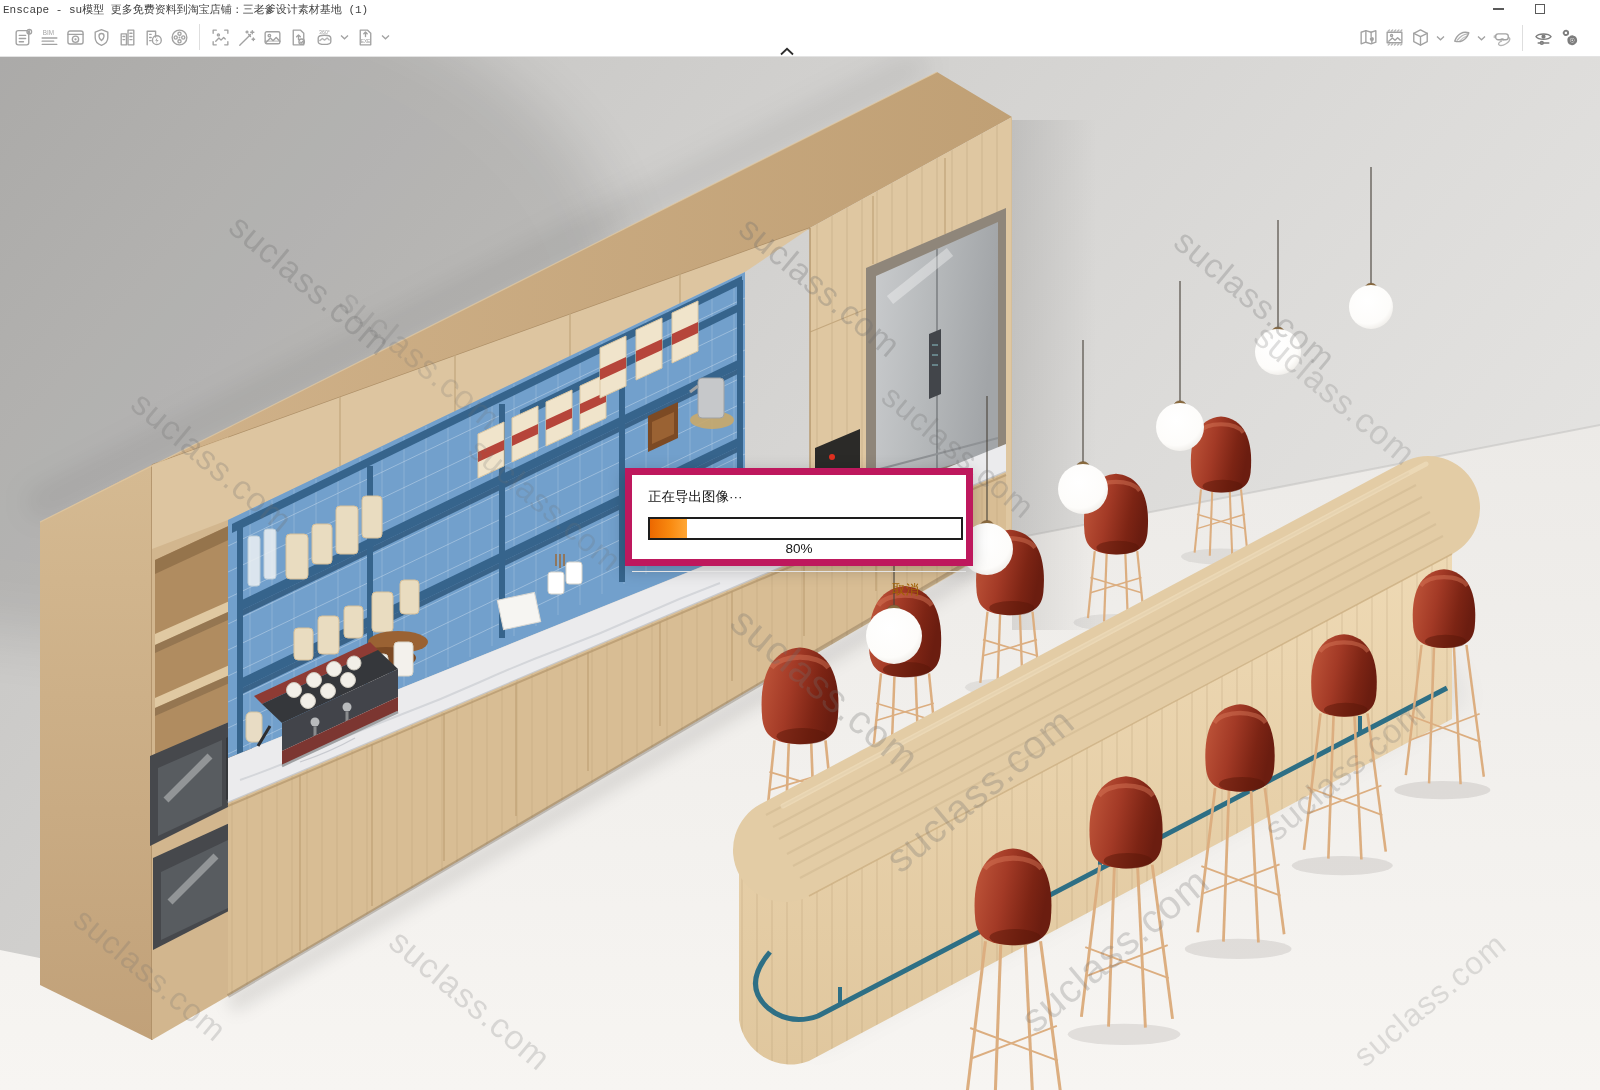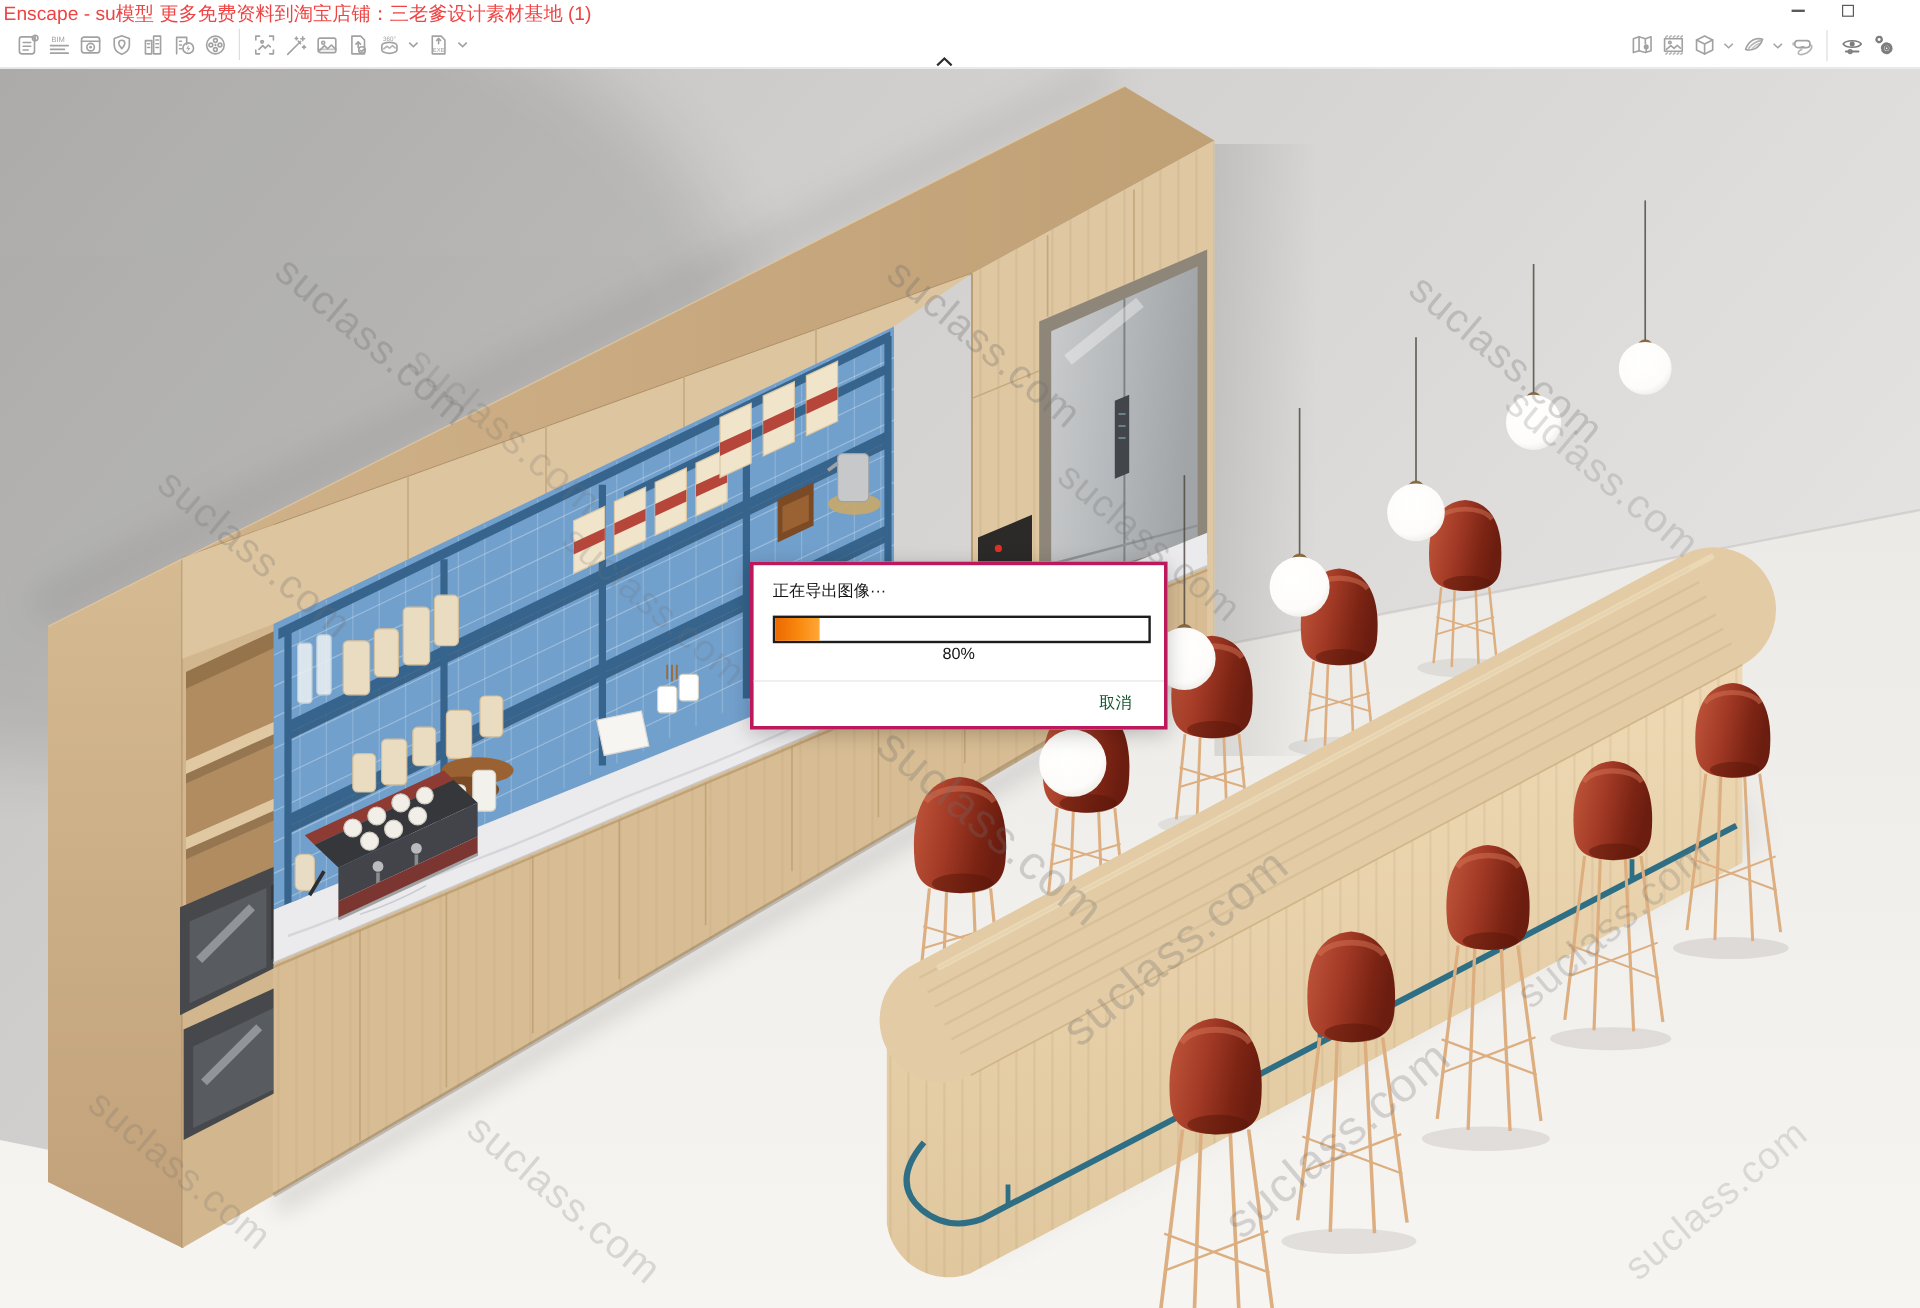--- a/index.html
+++ b/index.html
@@ -1,20 +1,20 @@
 <!DOCTYPE html>
 <html><head>
 <meta charset="utf-8">
 <style>
   * { margin:0; padding:0; box-sizing:border-box; }
   html,body { width:1600px; height:1090px; overflow:hidden; background:#fff;
     font-family:"Liberation Sans","DejaVu Sans",sans-serif; }
   
   .titlebar { position:absolute; left:0; top:0; width:1600px; height:18px; background:#fff; z-index:40; }
-  .title-text { position:absolute; left:3px; top:2px; font-size:16px; color:#ef4444; white-space:nowrap; }
+  .title-text { position:absolute; left:3px; top:2px; font-size:11px; color:#404040; white-space:nowrap;font-family:Liberation Mono, monospace; }
   .winbtn { position:absolute; top:0; width:40px; height:18px; display:flex; align-items:center; justify-content:center; cursor:pointer; }
   .winbtn.min { left:1478px; }
   .winbtn.max { left:1520px; }
   .glyph-min { width:11px; height:2px; background:#5a5a5a; }
   .glyph-max { width:10px; height:10px; border:1.5px solid #5a5a5a; }
   
   .toolbar { position:absolute; left:0; top:18px; width:1600px; height:39px; background:#fff;
     border-bottom:1px solid #e3e3e3; display:flex; align-items:center; z-index:39; }
   .tgroup { display:flex; align-items:center; }
   .tgroup.left { padding-left:10px; }
@@ -31,28 +31,28 @@
   .collapse-btn { position:absolute; left:772px; top:40px; width:30px; height:16px; display:flex;
     align-items:flex-end; justify-content:center; cursor:pointer; z-index:41; }
   
   .viewport { position:absolute; left:0; top:57px; width:1600px; height:1033px; background:#d5d4d2; overflow:hidden; cursor:grab; }
   .viewport svg.scene { position:absolute; left:0; top:0; }
   .wm-layer { position:absolute; left:0; top:57px; width:1600px; height:1033px; overflow:hidden; pointer-events:none; z-index:5; }
   .wm { position:absolute; white-space:nowrap; color:#6f6f6f; letter-spacing:1px;
     transform:translate(-50%,-50%) rotate(40deg); font-size:34px; }
   .wm.asc { transform:translate(-50%,-50%) rotate(-40deg); }
   
-  .dialog { position:absolute; left:625px; top:468px; width:348px; height:140px; background:#fff;
-    border:3px solid #be185d; box-shadow:0 4px 16px rgba(0,0,0,.22); z-index:30; }
+  .dialog { position:absolute; left:625px; top:468px; width:348px; height:98px; background:#fff;
+    border:7px solid #be185d; box-shadow:0 4px 16px rgba(0,0,0,.22); z-index:30; }
   .dialog-title { position:absolute; left:16px; top:13px; font-size:13.5px; color:#141414; }
   .progress-track { position:absolute; left:16px; top:42px; width:315px; height:23px; border:2px solid #1d1d1d; background:#fff; }
   .progress-fill { height:100%; background:linear-gradient(90deg,#ec6800 0%,#f98a10 55%,#ffa736 100%); }
   .percent { position:absolute; left:0; top:66px; width:100%; text-align:center; font-size:13.5px; color:#161616; }
   .dlg-divider { position:absolute; left:0; top:96px; width:100%; height:1px; background:#e4e4e4; }
-  .cancel-btn { position:absolute; right:23px; top:104px; font-size:13.5px; color:#14532d; cursor:pointer; padding:2px 4px; }
+  .cancel-btn { position:absolute; right:43px; top:104px; font-size:13.5px; color:#a16207; cursor:pointer; padding:2px 4px; }
 </style>
 </head>
 <body>
 
 <div class="titlebar">
   <span class="title-text">Enscape - su模型 更多免费资料到淘宝店铺：三老爹设计素材基地 (1)</span>
   <div class="winbtn min">
       <div class="glyph-min"></div>
     </div>
   <div class="winbtn max">

